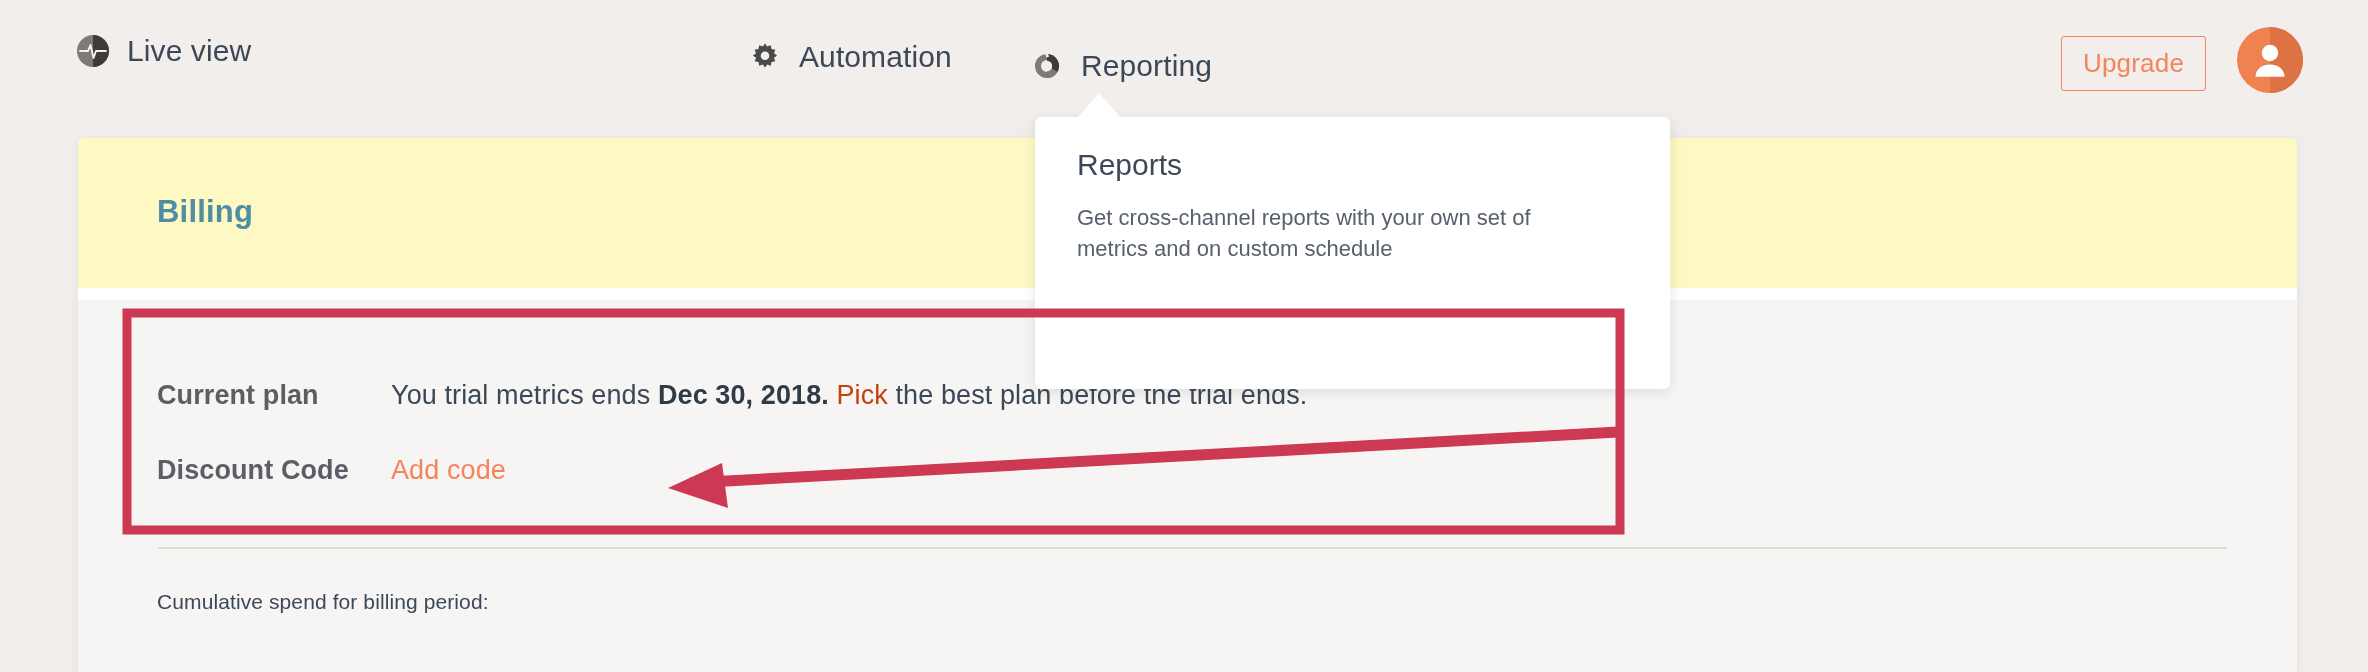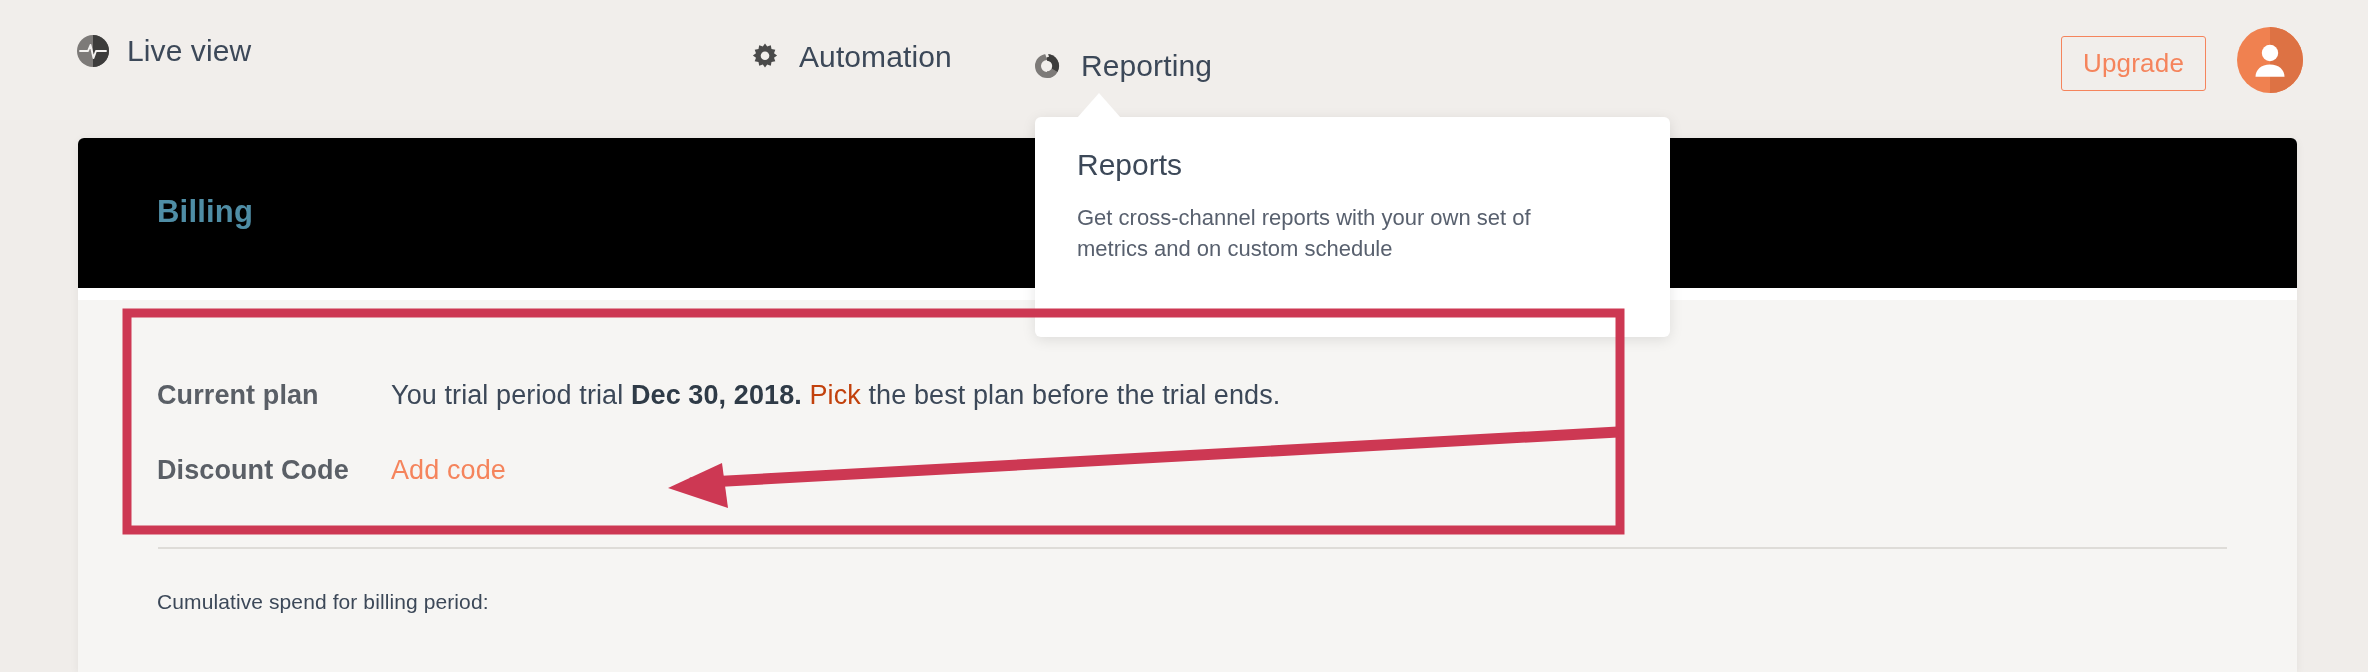--- a/index.html
+++ b/index.html
@@ -95,21 +95,21 @@
     background: #dd7244;
   }
   .avatar svg { position: absolute; left: 0; top: 0; }
 
   
   .dropdown {
     position: absolute;
     left: 1035px;
     top: 117px;
     width: 635px;
-    height: 220px;
+    height: 272px;
     background: #ffffff;
     border-radius: 6px;
     box-shadow: 0 3px 14px rgba(0,0,0,0.10);
     z-index: 40;
   }
   .dropdown-arrow {
     position: absolute;
     left: 1077px;
     top: 93px;
     width: 0; height: 0;
@@ -148,21 +148,21 @@
     box-shadow: 0 2px 10px rgba(0,0,0,0.06);
     overflow: hidden;
     z-index: 10;
   }
 
   .card-header {
     position: absolute;
     left: 0; top: 0;
     width: 100%;
     height: 150px;
-    background: #000000;
+    background: #fef9c3;
   }
   .card-title {
     position: absolute;
     left: 79px;
     top: 56px;
     font-size: 31px;
     color: #4f8da5;
     font-weight: bold;
     letter-spacing: 0.2px;
   }
@@ -302,21 +302,21 @@
 <div class="card">
 
   <div class="card-header">
     <div class="card-title">Billing</div>
   </div>
 
   <div class="card-body">
 
     <div class="info-row row-plan">
       <span class="row-label">Current plan</span>
-      <span class="row-value"><span>You trial period trial </span><b>Dec 30, 2018.</b> <span class="link-orange">Pick</span><span> the best plan before the trial ends.</span></span>
+      <span class="row-value"><span>You trial metrics ends </span><b>Dec 30, 2018.</b> <span class="link-orange">Pick</span><span> the best plan before the trial ends.</span></span>
     </div>
 
     <div class="info-row row-discount">
       <span class="row-label">Discount Code</span>
       <span class="link-addcode">Add code</span>
     </div>
 
     <div class="divider"></div>
 
     <div class="cumulative">Cumulative spend for billing period:</div>

